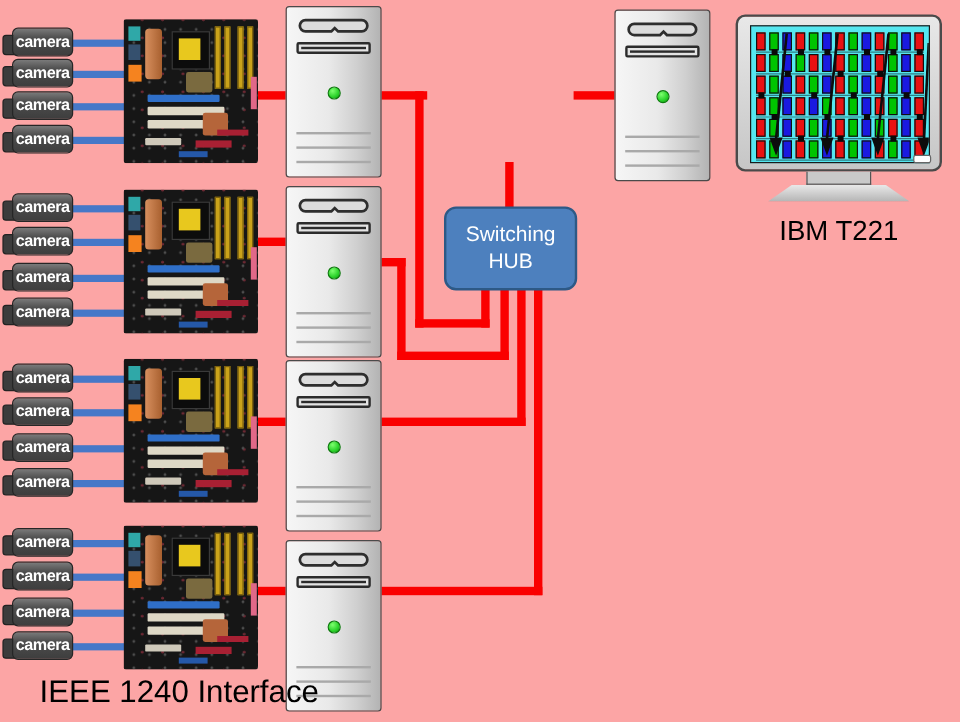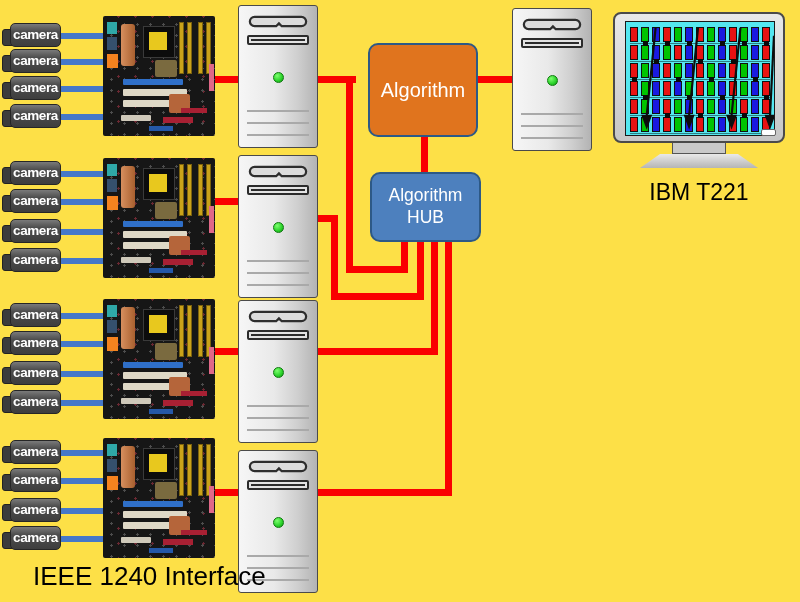--- a/index.html
+++ b/index.html
@@ -1,16 +1,16 @@
 <!DOCTYPE html>
 <html style="--red: #fa0000; --blue: #4678c8; --alg: #e0741e; --hub: #4d80be; --border-blue: #2d5986; --led: #29d129; --cyan: #55e7f0;"><head>
 <meta charset="utf-8">
 <style>
   html,body{margin:0;padding:0;background:#fff;}
-  #canvas{position:relative;width:800px;height:602px;background:#fde047;overflow:hidden;
+  #canvas{position:relative;width:800px;height:602px;background:#fca5a5;overflow:hidden;
           font-family:"Liberation Sans",sans-serif;}
   #lines,#nodes{position:absolute;inset:0;}
   #lines{z-index:1;} #nodes{z-index:2;}
   .ln{position:absolute;}
   .ln.r{background:var(--red,#fa0000);}
   .ln.b{background:var(--blue,#4678c8);}
 
   
   .tower{position:absolute;width:80px;height:143px;border:1.5px solid #4a4a4a;border-radius:3px;
          background:linear-gradient(to right,#f6f6f6 0%,#e9e9e9 45%,#cfcfcf 75%,#b3b3b3 100%);
@@ -392,26 +392,23 @@
     </div>
   </div>
         <div class="camera" style="left: 2px; top: 526px;">
     <div class="cam-tab"></div>
     <div class="cam-body">
       <span>camera</span>
     </div>
   </div>
       </div>
 
-    <div id="alg" class="box">
-      <span>Algorithm</span>
-    </div>
 
     <div id="hub" class="box">
-      <span>Algorithm HUB</span>
+      <span>Switching HUB</span>
     </div>
 
     <div id="monitor">
       <div class="bezel">
         <div class="screen">
           <div id="pxgrid">
               <div class="px-row">
                 <div class="px-bar" style="background: rgb(232, 18, 18);"></div>
                 <div class="px-bar" style="background: rgb(0, 196, 0);"></div>
                 <div class="px-bar" style="background: rgb(26, 26, 224);"></div>

